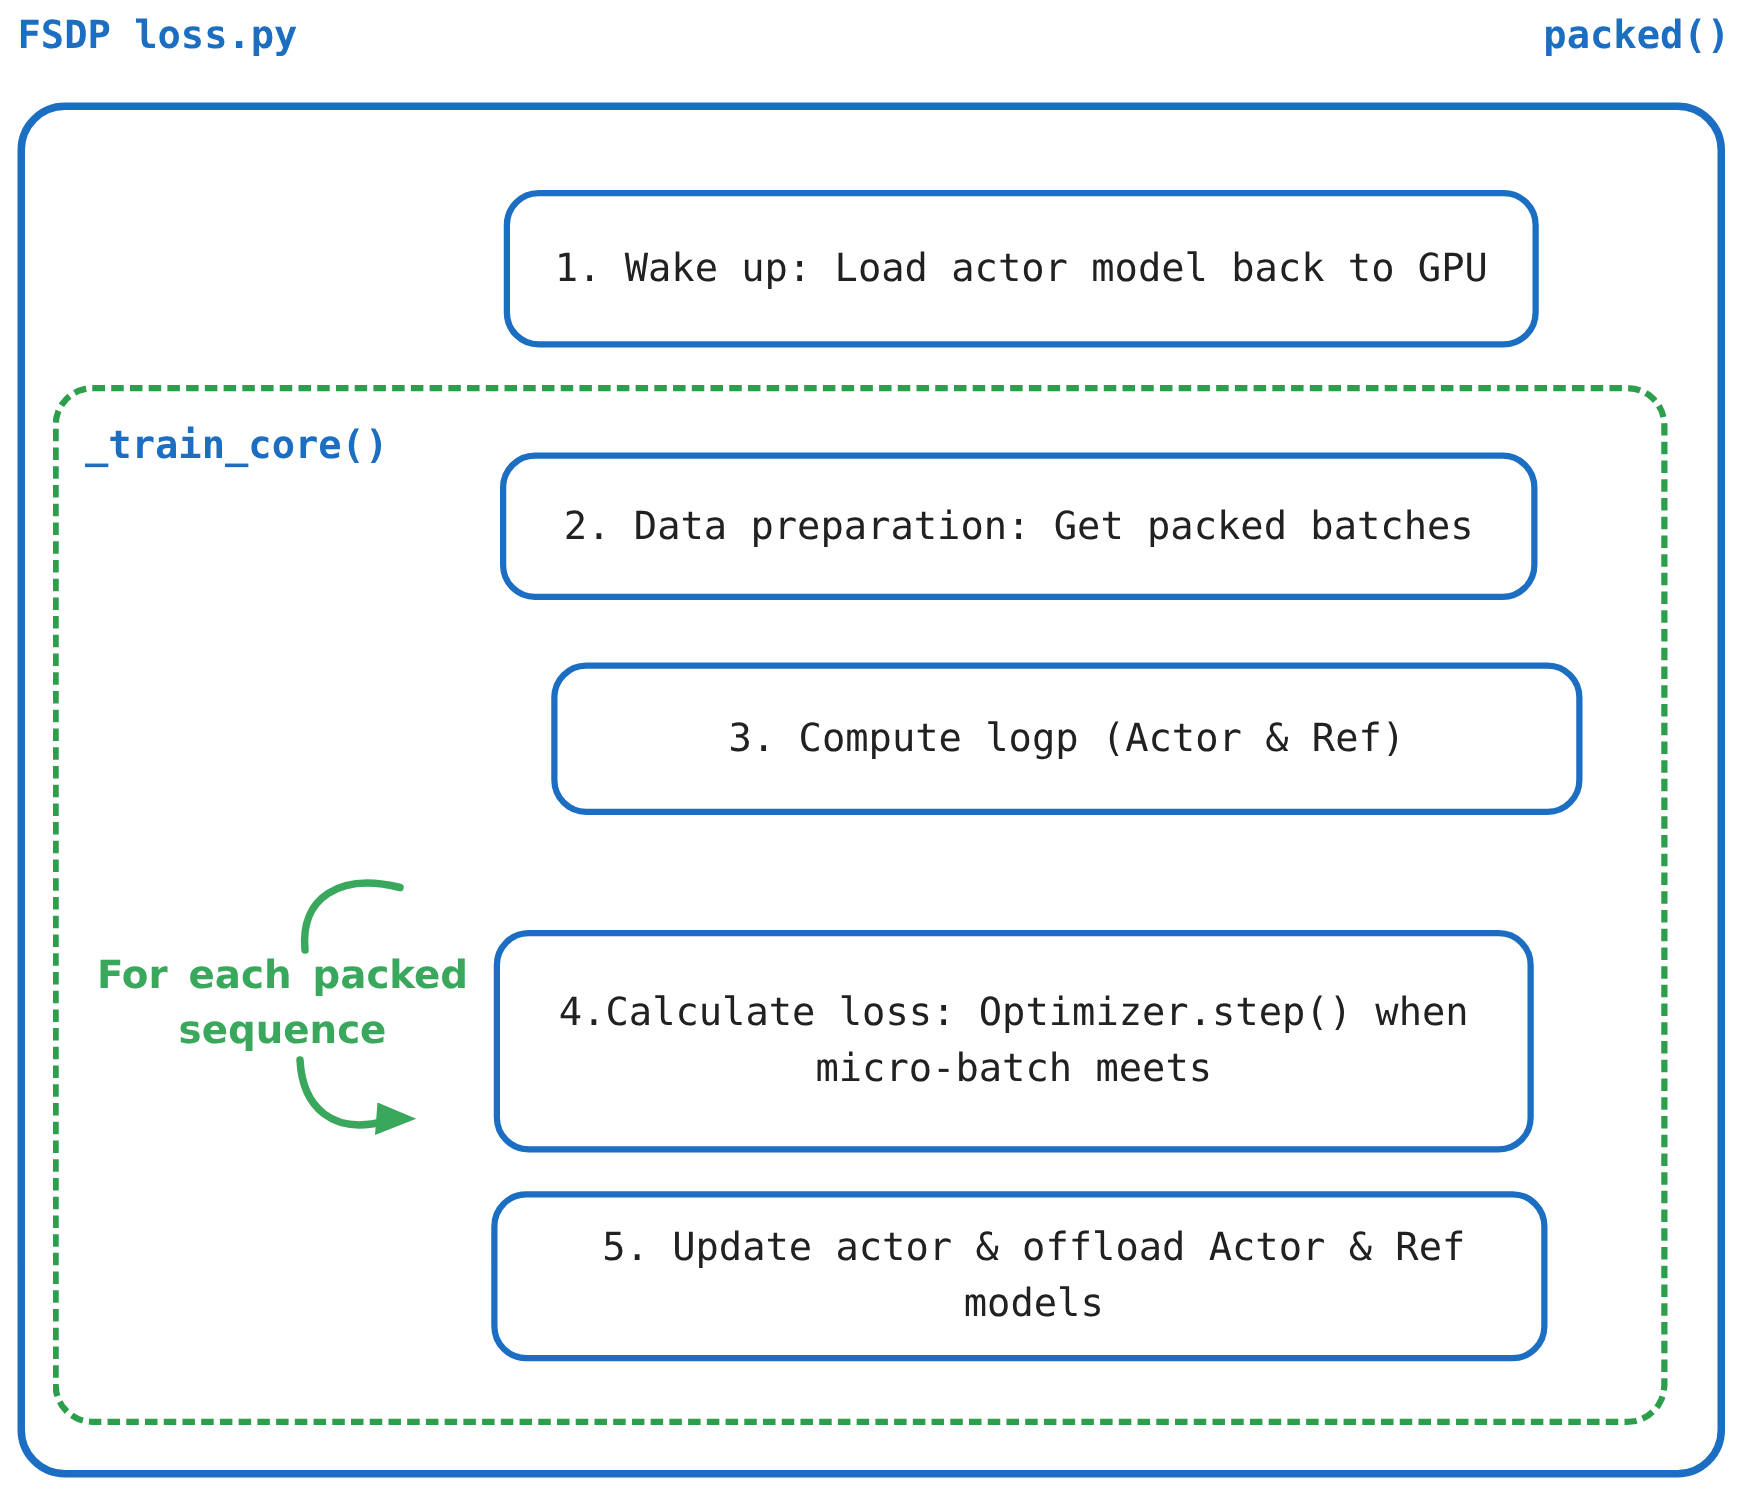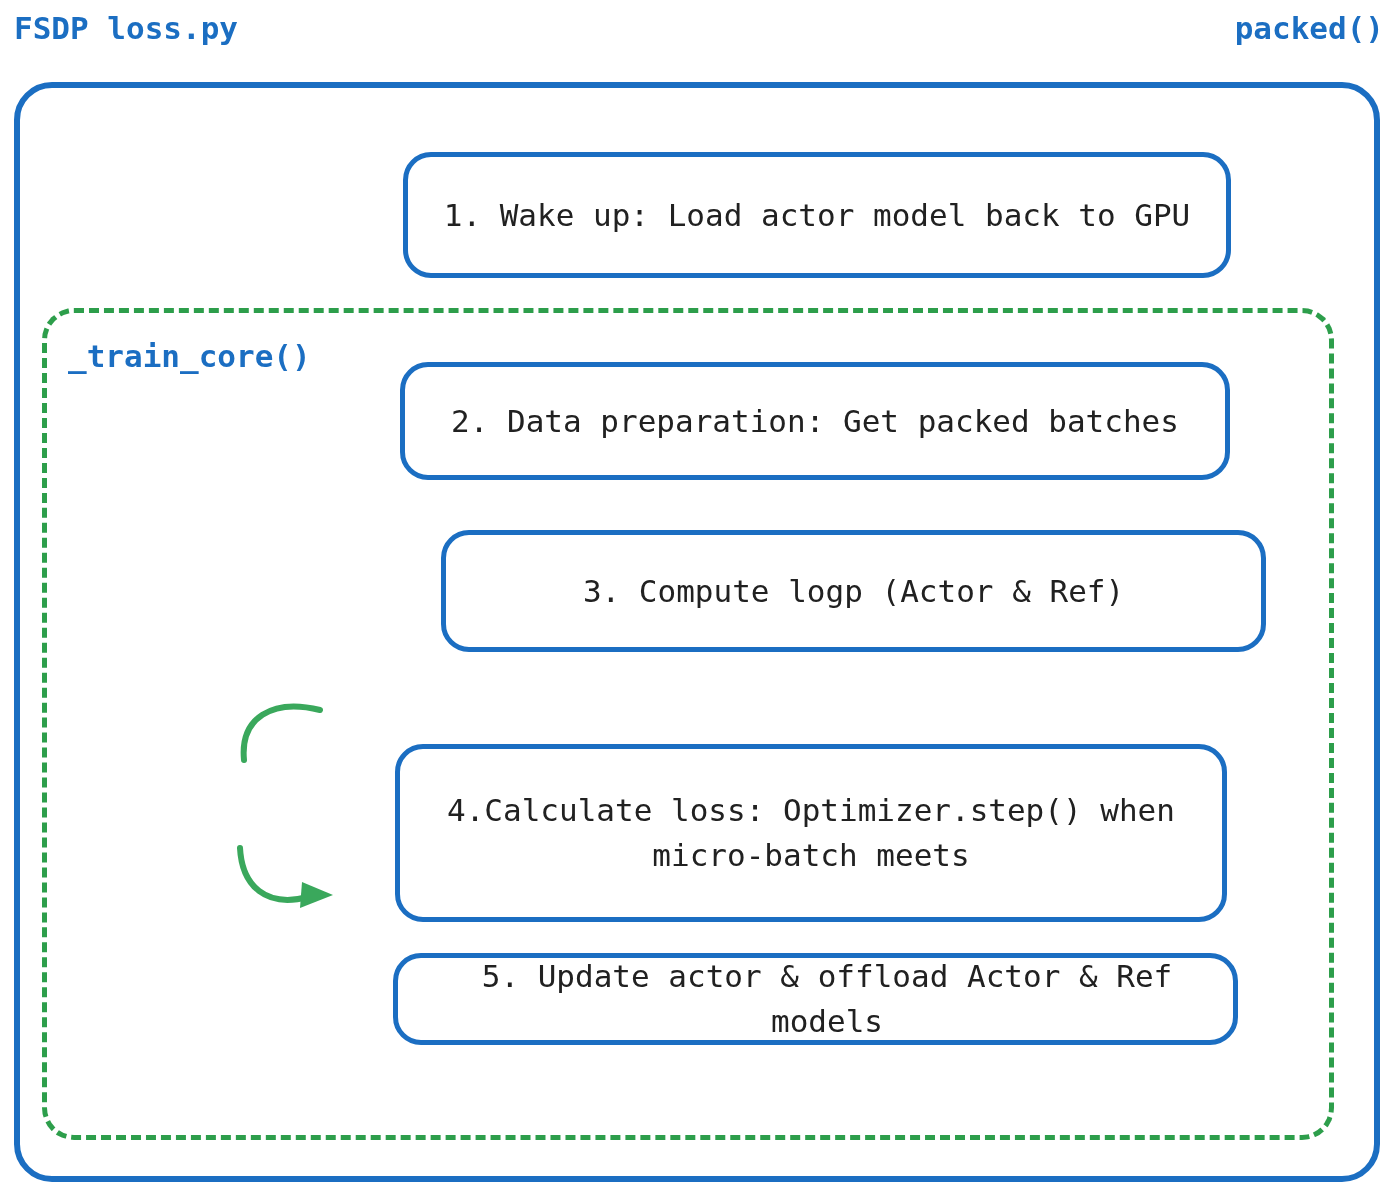--- a/index.html
+++ b/index.html
@@ -52,21 +52,21 @@
     text-align: center;
     color: var(--text);
     font-size: 31px;
     line-height: 1.45;
     padding: 0 22px;
   }
   .step-1 { left: 393px; top: 152px;  width: 828px; height: 126px; margin-left: 10px; }
   .step-2 { left: 400px; top: 362px;  width: 830px; height: 118px; }
   .step-3 { left: 400px; top: 530px;  width: 825px; height: 122px; margin-left: 41px; }
   .step-4 { left: 395px; top: 744px;  width: 832px; height: 178px; }
-  .step-5 { left: 393px; top: 953px;  width: 845px; height: 92px; padding-left: 45px; }
+  .step-5 { left: 393px; top: 953px;  width: 845px; height: 136px; padding-left: 45px; }
   .train-core-label {
     position: absolute;
     left: 68px; top: 338px;
     color: var(--blue);
     font-size: 31px;
     font-weight: bold;
     white-space: nowrap;
   }
   .loop-label {
     position: absolute;
@@ -120,14 +120,15 @@
   <div class="step-box step-5">
     <span>5. Update actor &amp; offload Actor &amp; Ref models</span>
   </div>
 
   <svg class="loop-arrow" viewBox="0 0 120 222" fill="none" xmlns="http://www.w3.org/2000/svg">
     <path d="M 100 14 C 52 2, 20 22, 24 64" stroke="#3aa85c" stroke-width="6" stroke-linecap="round"></path>
     <path d="M 20 152 C 22 190, 46 212, 88 201" stroke="#3aa85c" stroke-width="6" stroke-linecap="round"></path>
     <path d="M 82 186 L 113 199 L 80 212 Z" fill="#3aa85c"></path>
   </svg>
 
+  <div class="loop-label">For each packed sequence</div>
 
 </div>
 
 </body></html>

